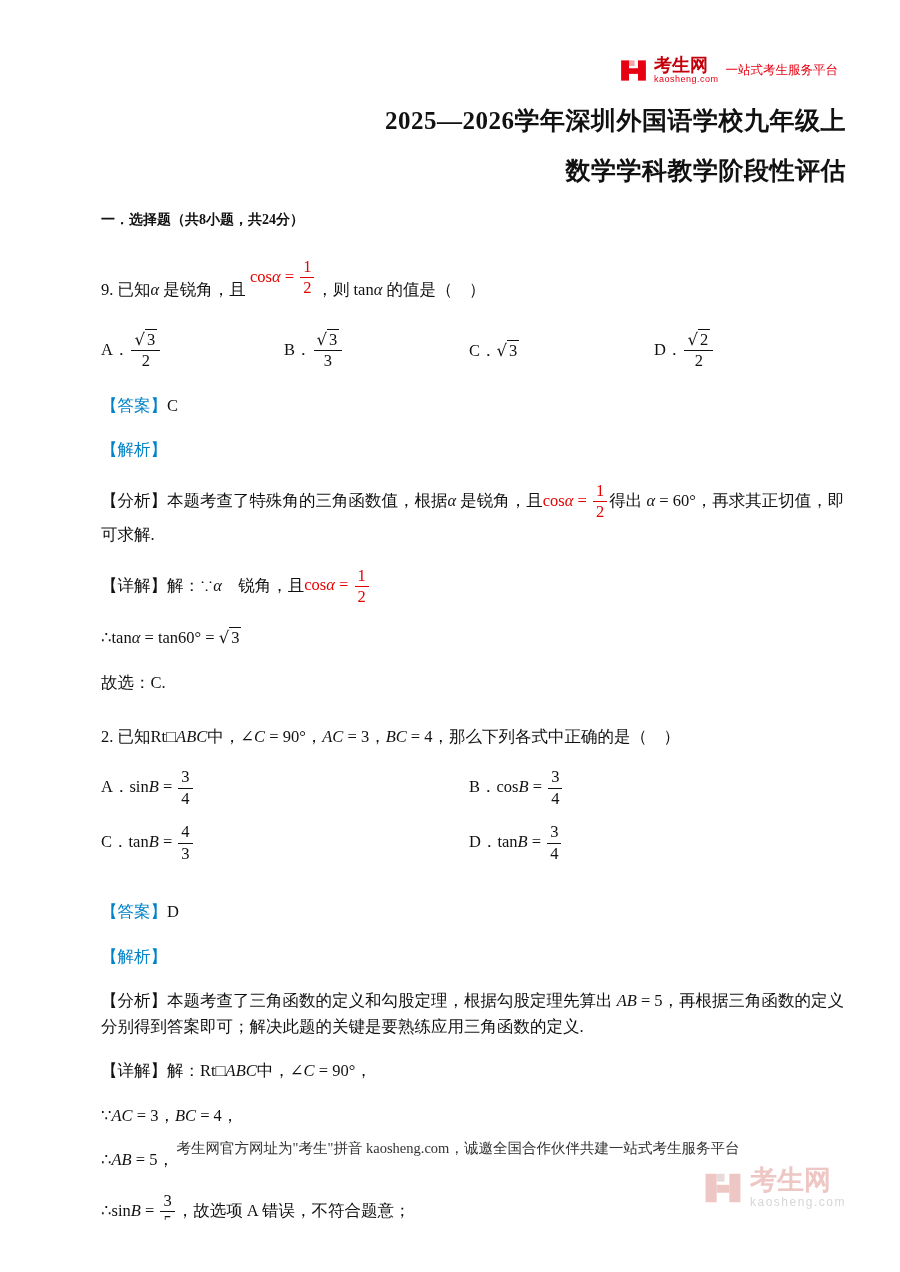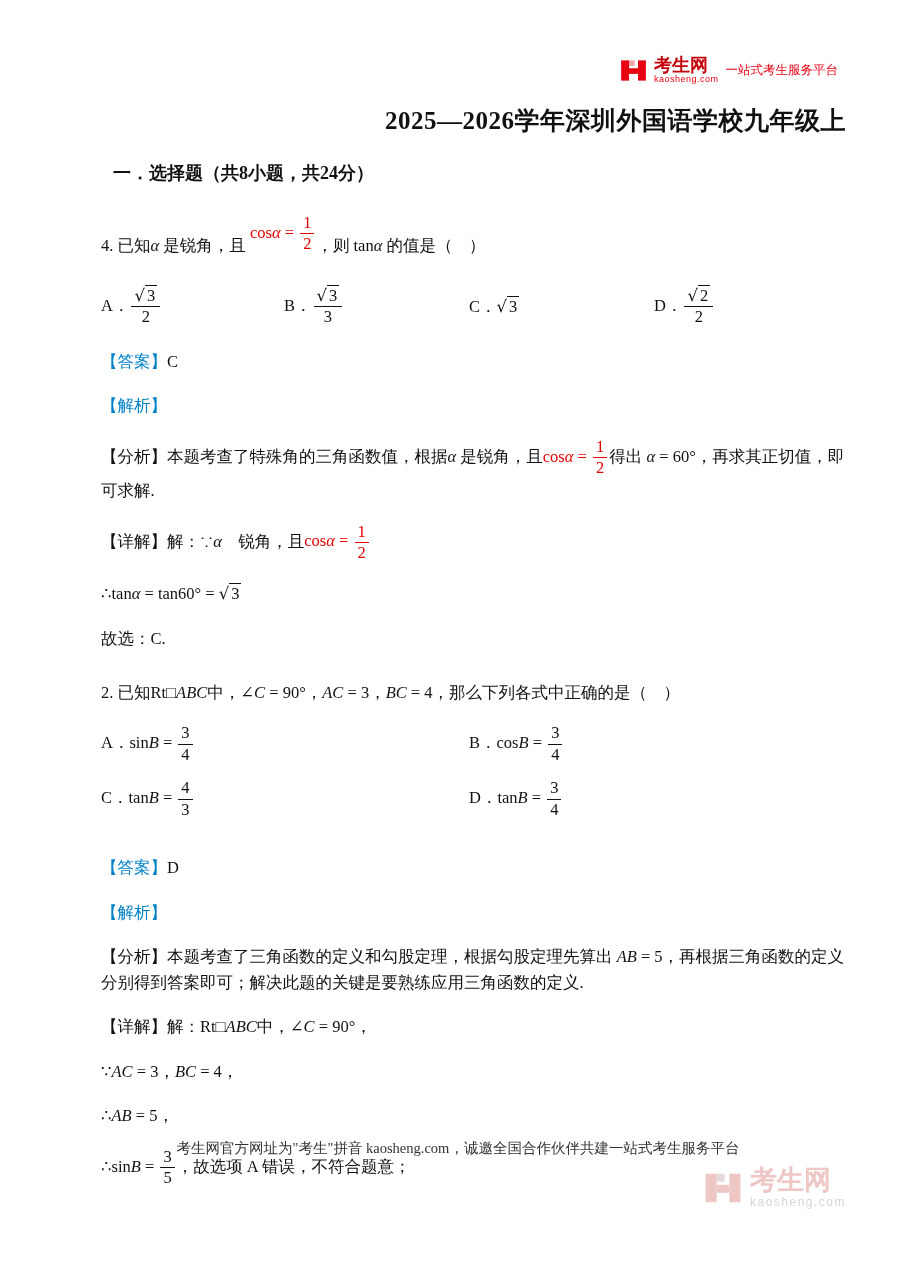--- a/index.html
+++ b/index.html
@@ -13,21 +13,21 @@
   
   .logo{position:absolute;top:56px;right:78px;display:flex;align-items:center;gap:7px;}
   .logo .mark{width:27px;height:27px;flex:0 0 auto;}
   .brand-col{display:flex;flex-direction:column;line-height:1.05;}
   .brand-name{font-family:"Liberation Sans",sans-serif;font-weight:bold;font-size:18px;color:var(--logo_dark_red);}
   .brand-domain{font-family:"Liberation Sans",sans-serif;font-size:9px;color:var(--logo_red);letter-spacing:.5px;}
   .brand-tagline{font-family:"Liberation Sans",sans-serif;font-size:12.5px;color:var(--logo_red);white-space:nowrap;}
   
   .content{padding:104px 70px 0 85px;}
   h1.doc-title{font-size:25px;font-weight:bold;text-align:right;margin:0 0 17px;letter-spacing:.5px;}
-  h2.sec{font-size:18px;font-weight:bold;margin:24px 12px 4px;}
+  h2.sec{font-size:14px;font-weight:bold;margin:24px 0 4px;}
   .line{margin:19px 0;line-height:1.55;}
   .qline{margin-top:28px;}
   .q1q{padding-top:14px;}
   .opts4{display:grid;grid-template-columns:183px 185px 185px auto;align-items:center;margin:20px 0 22px;}
   .opts2{display:grid;grid-template-columns:368px auto;row-gap:15px;align-items:center;margin:18px 0 36px;}
   .opt{white-space:nowrap;}
   
   .mi{font-style:italic;}
   .red{color:var(--red);}
   .blue{color:var(--blue);}
@@ -61,24 +61,25 @@
     </svg>
     <div class="brand-col">
       <span class="brand-name">考生网</span>
       <span class="brand-domain">kaosheng.com</span>
     </div>
     <span class="brand-tagline">一站式考生服务平台</span>
   </header>
 
   <main class="content">
     <h1 class="doc-title">2025—2026学年深圳外国语学校九年级上</h1>
+    <h1 class="doc-title">数学学科教学阶段性评估</h1>
 
     <h2 class="sec">一．选择题（共8小题，共24分）</h2>
 
-    <p class="line qline q1q"><span>4. 已知</span><span class="mi">α</span><span> 是锐角，且 </span><span class="red up"><span>cos</span><span class="mi">α</span><span> = </span><span class="frac"><span class="num"><span>1</span></span><span class="den"><span>2</span></span></span></span><span>，则 tan</span><span class="mi">α</span><span> 的值是（　）</span></p>
+    <p class="line qline q1q"><span>9. 已知</span><span class="mi">α</span><span> 是锐角，且 </span><span class="red up"><span>cos</span><span class="mi">α</span><span> = </span><span class="frac"><span class="num"><span>1</span></span><span class="den"><span>2</span></span></span></span><span>，则 tan</span><span class="mi">α</span><span> 的值是（　）</span></p>
 
     <div class="opts4">
       <span class="opt"><span>A．</span><span class="frac"><span class="num"><span class="sqrt"><span class="rsign">√</span><span class="rad">3</span></span></span><span class="den"><span>2</span></span></span></span>
       <span class="opt"><span>B．</span><span class="frac"><span class="num"><span class="sqrt"><span class="rsign">√</span><span class="rad">3</span></span></span><span class="den"><span>3</span></span></span></span>
       <span class="opt"><span>C．</span><span class="sqrt"><span class="rsign">√</span><span class="rad">3</span></span></span>
       <span class="opt"><span>D．</span><span class="frac"><span class="num"><span class="sqrt"><span class="rsign">√</span><span class="rad">2</span></span></span><span class="den"><span>2</span></span></span></span>
     </div>
 
     <p class="line"><span class="blue">【答案】</span><span>C</span></p>
     <p class="line"><span class="blue">【解析】</span></p>

